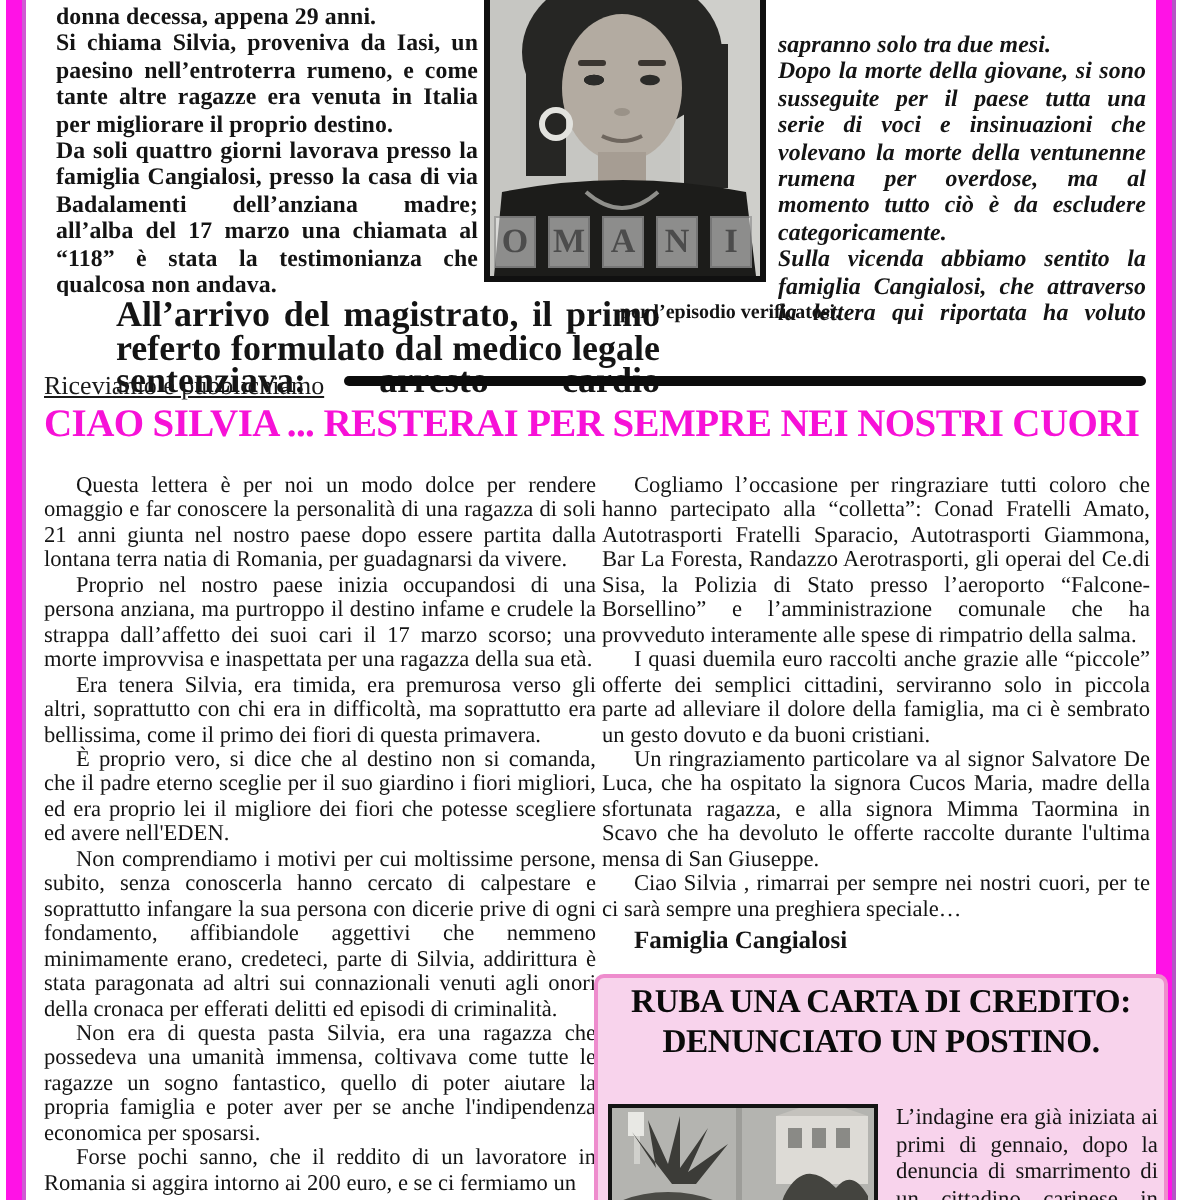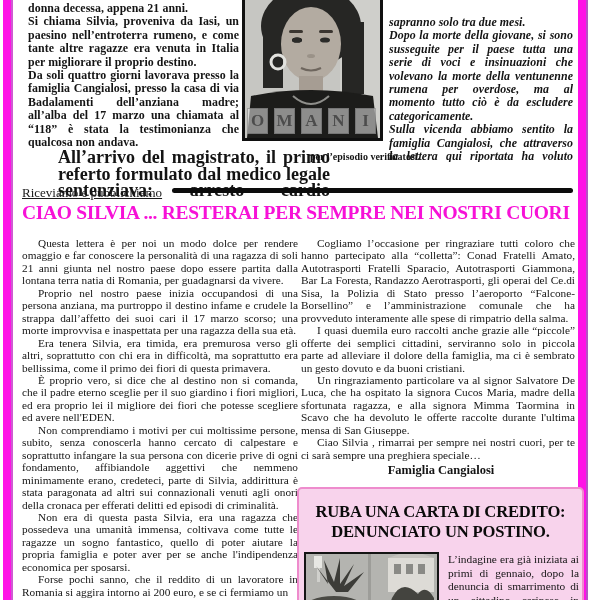--- a/index.html
+++ b/index.html
@@ -43,41 +43,41 @@
   .headline { position:absolute; left:22px; top:202px; width:556px;
               text-align:left; font-weight:bold; font-size:19.5px;
               letter-spacing:-0.3px; }
 
   
   .letter-col { position:absolute; top:237px; overflow:hidden;
                 font-size:11.3px; line-height:12.45px; text-align:justify; }
   .letter-col p { text-indent:16px; }
   .col-a { left:22px;  width:276px; height:363px; }
   .col-b { left:301px; width:274px; height:240px; }
-  .signature { text-align:center; font-weight:bold; font-size:12.5px;
+  .signature { text-align:left; font-weight:bold; font-size:12.5px;
                padding-right:10px; margin-top:3px; text-indent:0; }
 
   
   .credit-box { position:absolute; left:297px; top:487px; width:287px; height:130px;
                 border:2px solid #ee8ccd; border-radius:5px; }
-  .credit-title { margin-top:13px; text-align:center; font-weight:bold;
+  .credit-title { margin-top:2px; text-align:center; font-weight:bold;
                   font-size:16.6px; line-height:19.5px; color:#0b0b0b; letter-spacing:-0.2px; }
   .credit-photo { position:absolute; left:5px; top:63px; width:135px; height:65px;
                   border:2px solid #141414; background:#b9b9b5; overflow:hidden; }
   .credit-body  { position:absolute; left:149px; top:64px; width:131px;
                   font-size:11.4px; line-height:13.6px; text-align:justify; }
 </style>
 </head>
 <body>
 
 <div class="stripe stripe-left" style="background: rgb(255, 18, 230);"></div>
 <div class="stripe stripe-right" style="background: rgb(255, 18, 230);"></div>
 
 <div class="top-left toptext">
-  <p>donna decessa, appena 21 anni.</p>
+  <p>donna decessa, appena 29 anni.</p>
   <p>Si chiama Silvia, proveniva da Iasi, un paesino nell’entroterra rumeno, e come tante altre ragazze era venuta in Italia per migliorare il proprio destino.</p>
   <p>Da soli quattro giorni lavorava presso la famiglia Cangialosi, presso la casa di via Badalamenti dell’anziana madre; all’alba del 17 marzo una chiamata al “118” è stata la testimonianza che qualcosa non andava.</p>
 </div>
 
 <div class="portrait-frame">
   <svg width="135" height="138" viewBox="0 0 135 138">
     <rect x="0" y="0" width="135" height="138" fill="#c6c6c2"></rect>
     <rect x="95" y="0" width="40" height="138" fill="#cfcfcb"></rect>
     <ellipse cx="66" cy="26" rx="50" ry="40" fill="#262624"></ellipse>
     <rect x="18" y="22" width="20" height="66" fill="#262624"></rect>

